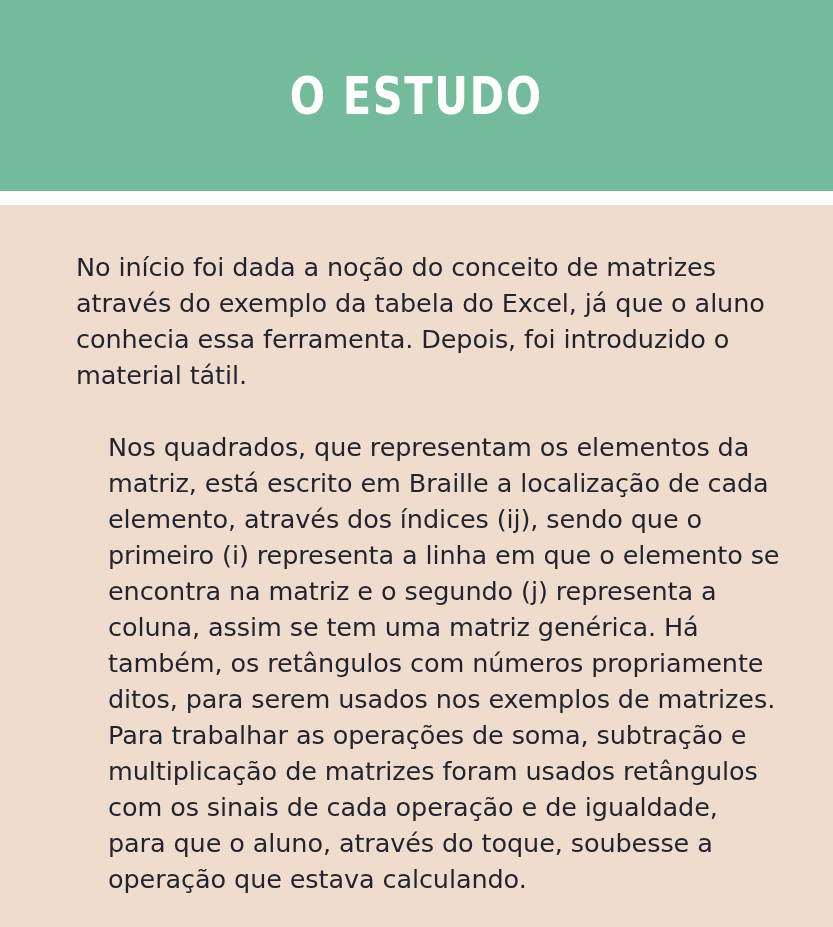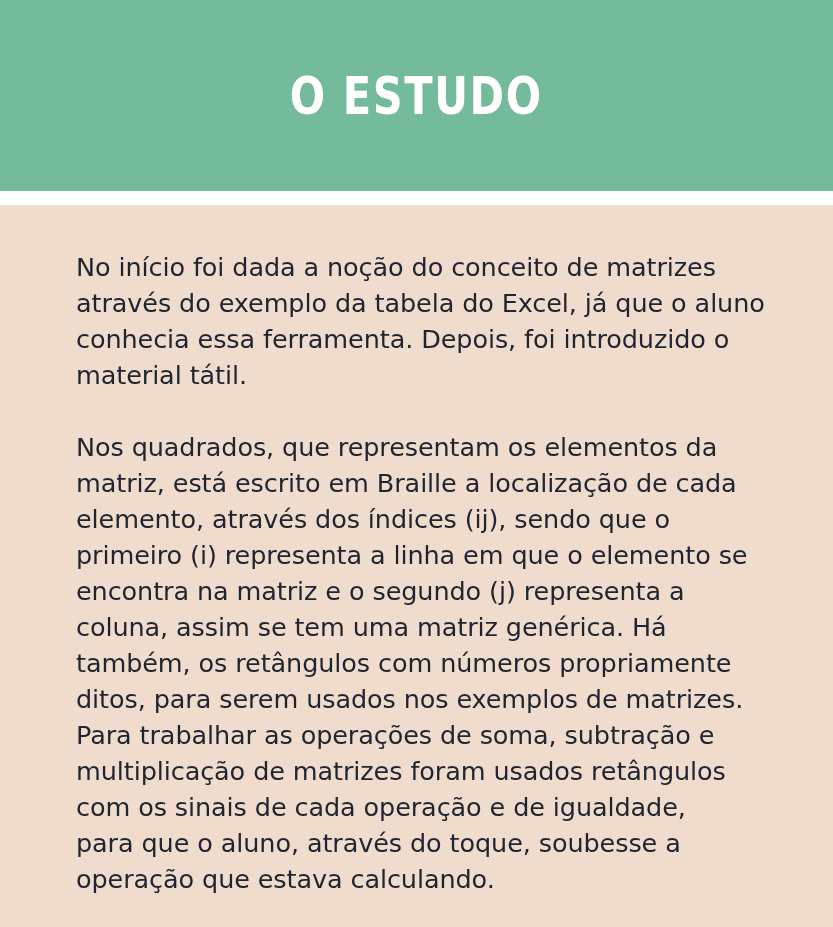--- a/index.html
+++ b/index.html
@@ -61,20 +61,21 @@
     color: #1f2430;
     margin: 0;
     max-width: 690px;
     letter-spacing: -0.1px;
   }
   .para + .para {
     margin-top: 36px;
   }
   .para.p2 {
     max-width: 672px;
+    margin-left: 32px;
   }
 </style>
 </head>
 <body>
 
 <div class="slide">
 
   <div class="header-band">
     <h1 class="header-title">O ESTUDO</h1>
   </div>

